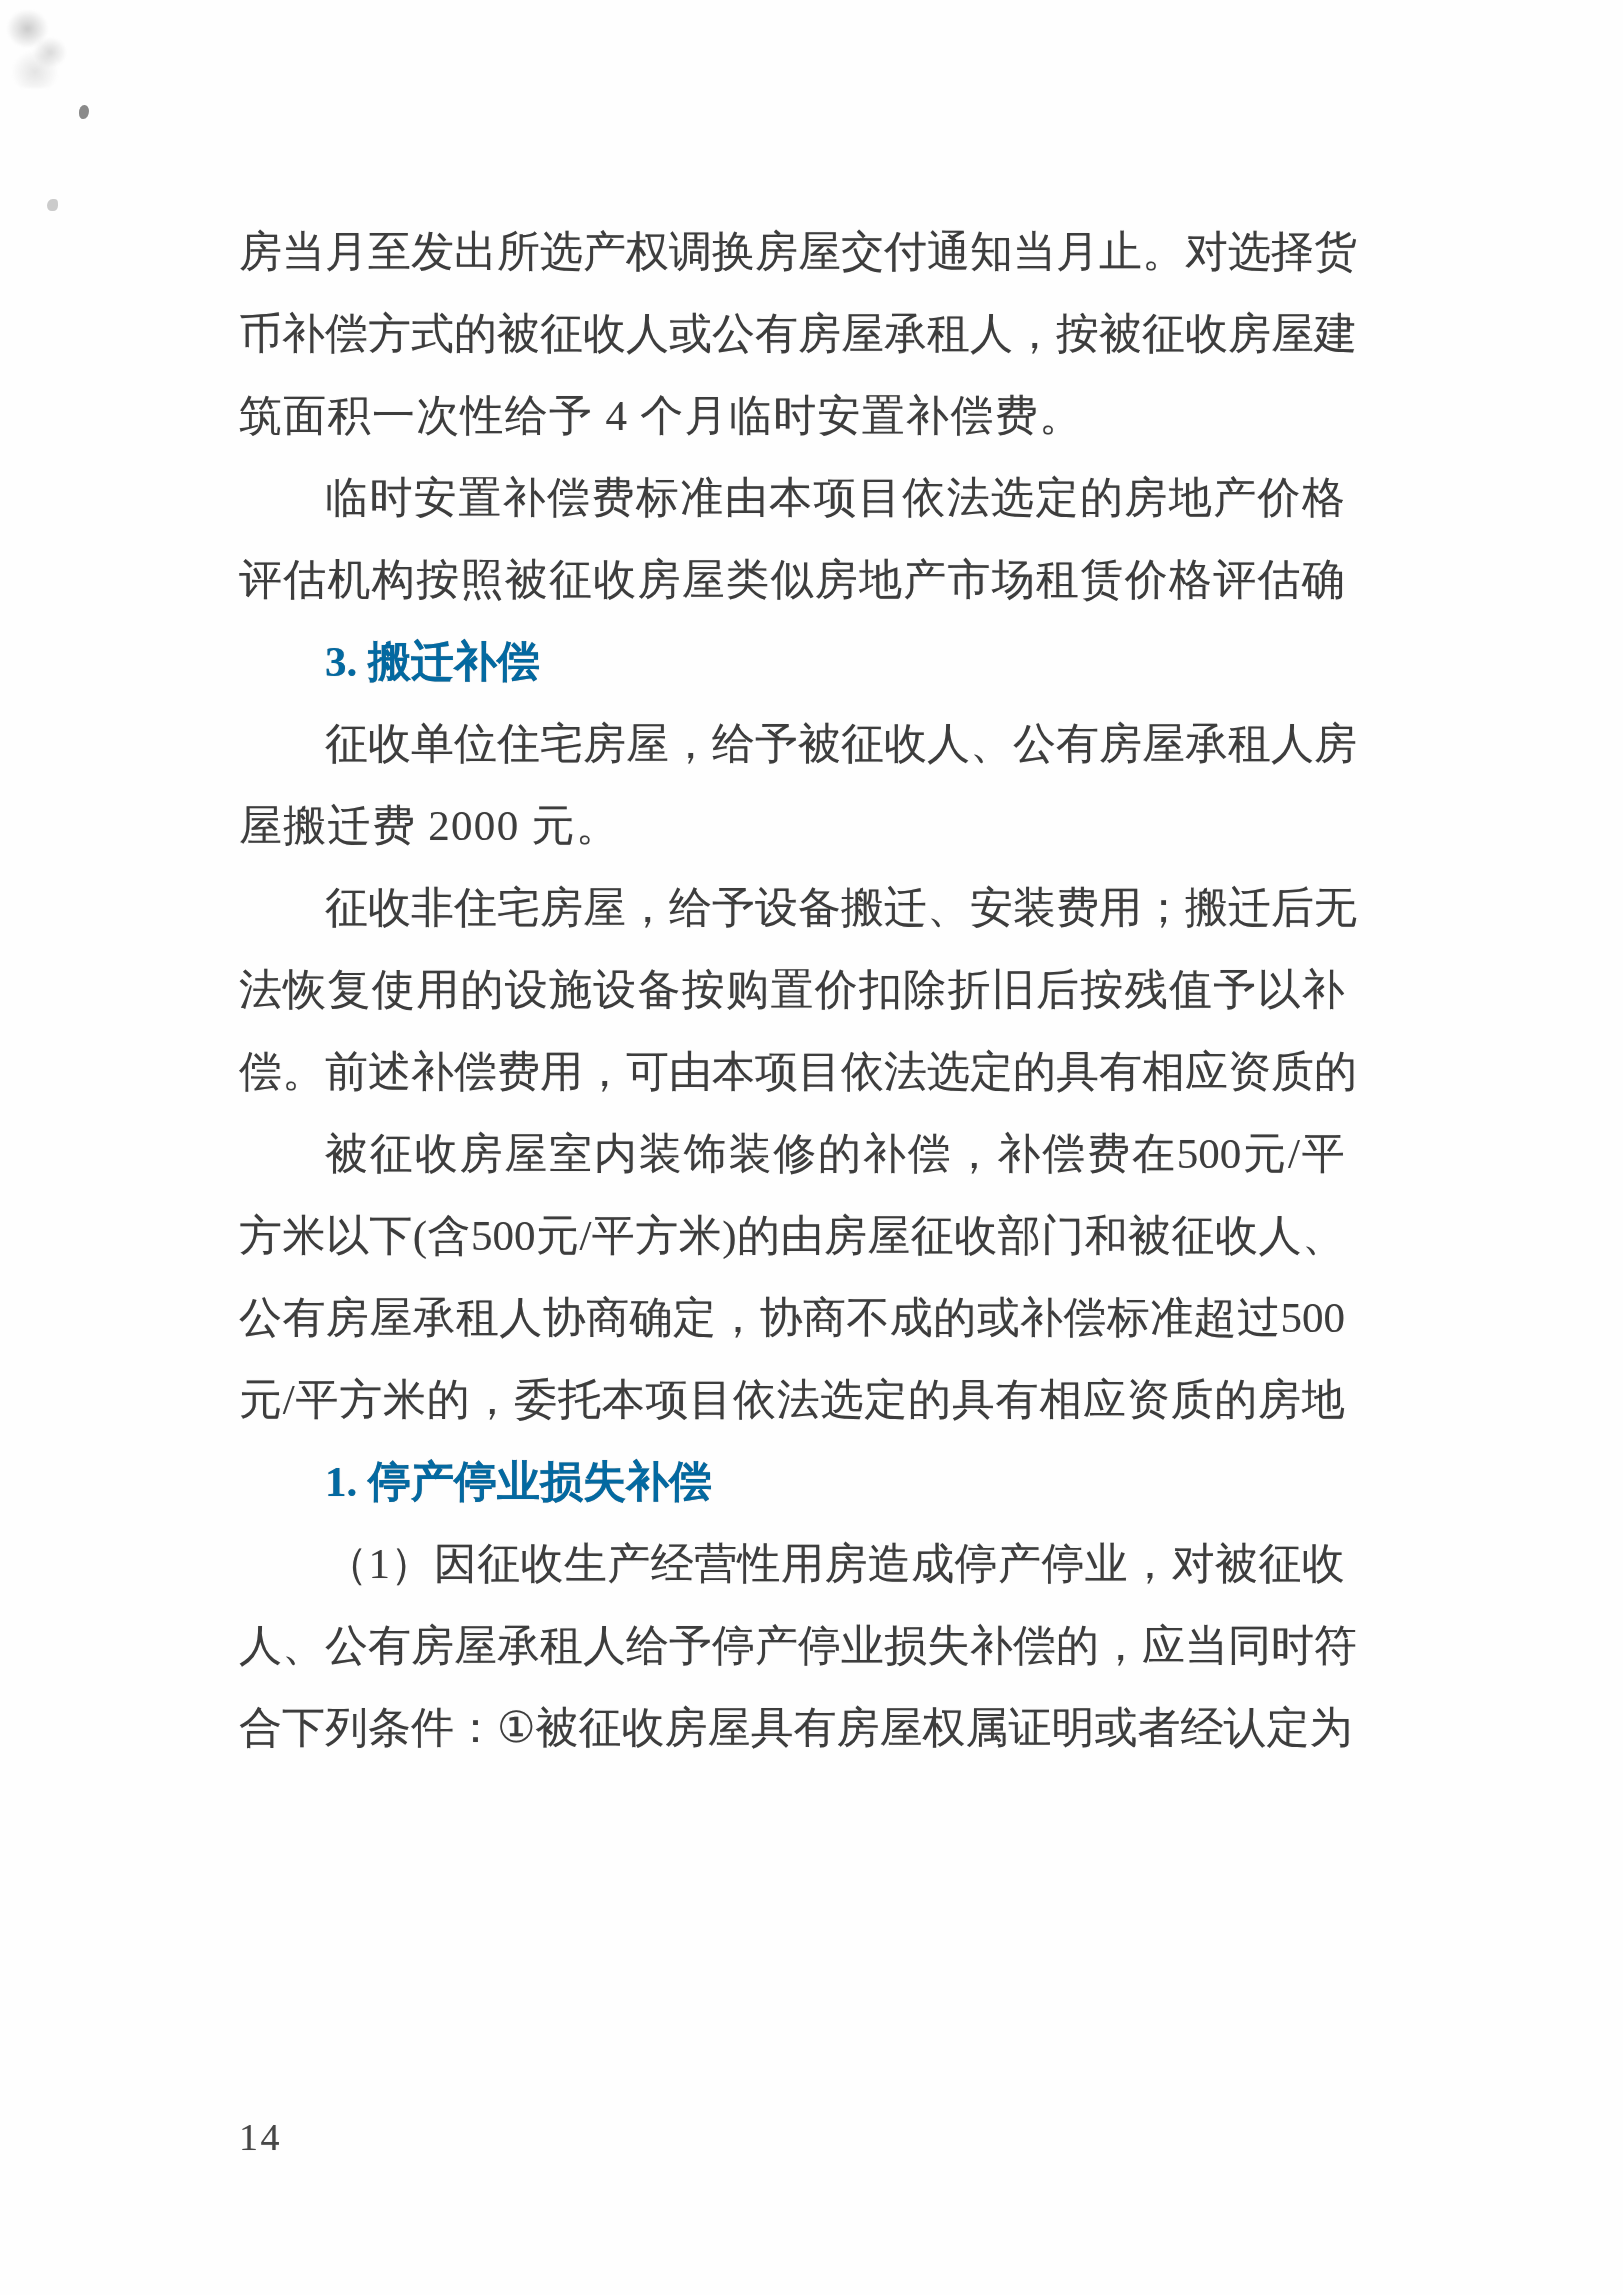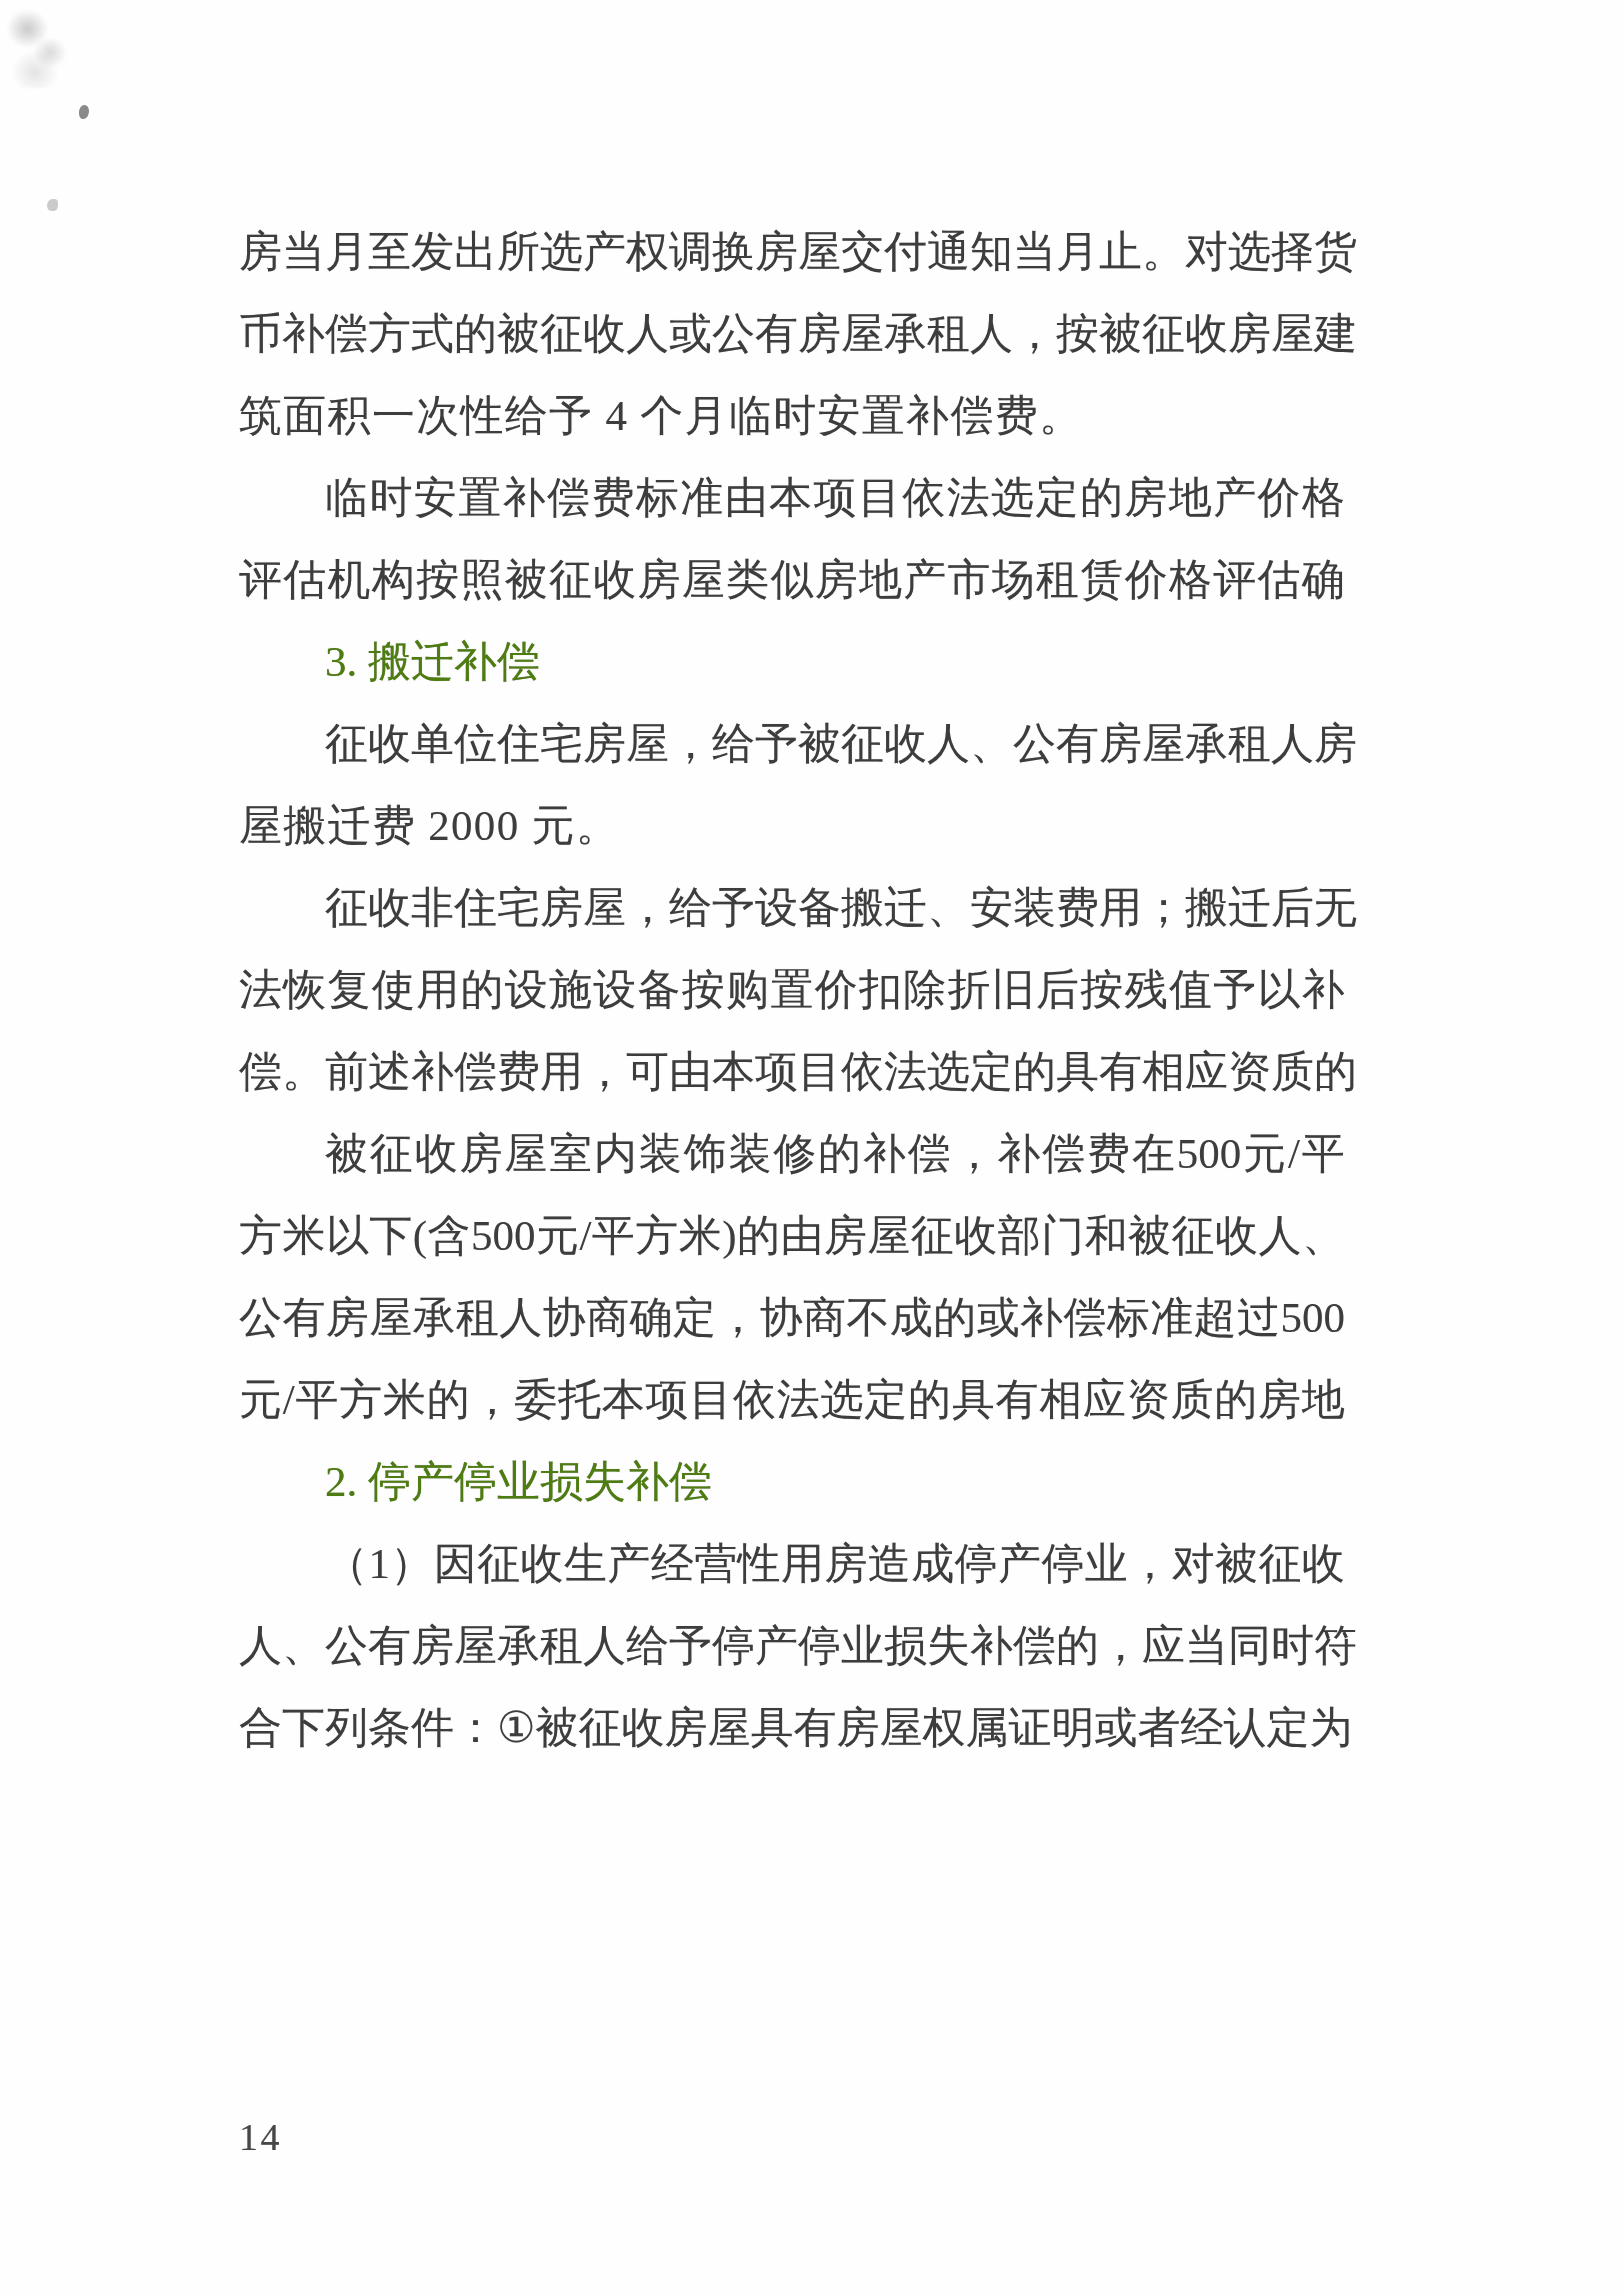--- a/index.html
+++ b/index.html
@@ -36,22 +36,22 @@
   
   .line.full, .line.full-indent {
     display: flex;
     justify-content: space-between;
     align-items: baseline;
   }
   .line.full-indent { padding-left: 86px; }
   .line.end { letter-spacing: 1.3px; }
   .line.heading {
     padding-left: 86px;
-    font-weight: 400;
-    color: #4d7c0f;
+    font-weight: 700;
+    color: #0369a1;
     text-shadow: 0 0 0.7px rgba(40,40,40,0.5);
   }
   .page-footer {
     position: absolute;
     left: 239px;
     top: 2115px;
     width: 1106px;
     text-align: left;
   }
   .page-number {
@@ -420,21 +420,21 @@
         <span>具</span>
         <span>有</span>
         <span>相</span>
         <span>应</span>
         <span>资</span>
         <span>质</span>
         <span>的</span>
         <span>房</span>
         <span>地</span>
       </div>
-      <div class="line heading">2. 停产停业损失补偿</div>
+      <div class="line heading">1. 停产停业损失补偿</div>
       <div class="line full-indent">
         <span>（</span>
         <span>1</span>
         <span>）</span>
         <span>因</span>
         <span>征</span>
         <span>收</span>
         <span>生</span>
         <span>产</span>
         <span>经</span>

